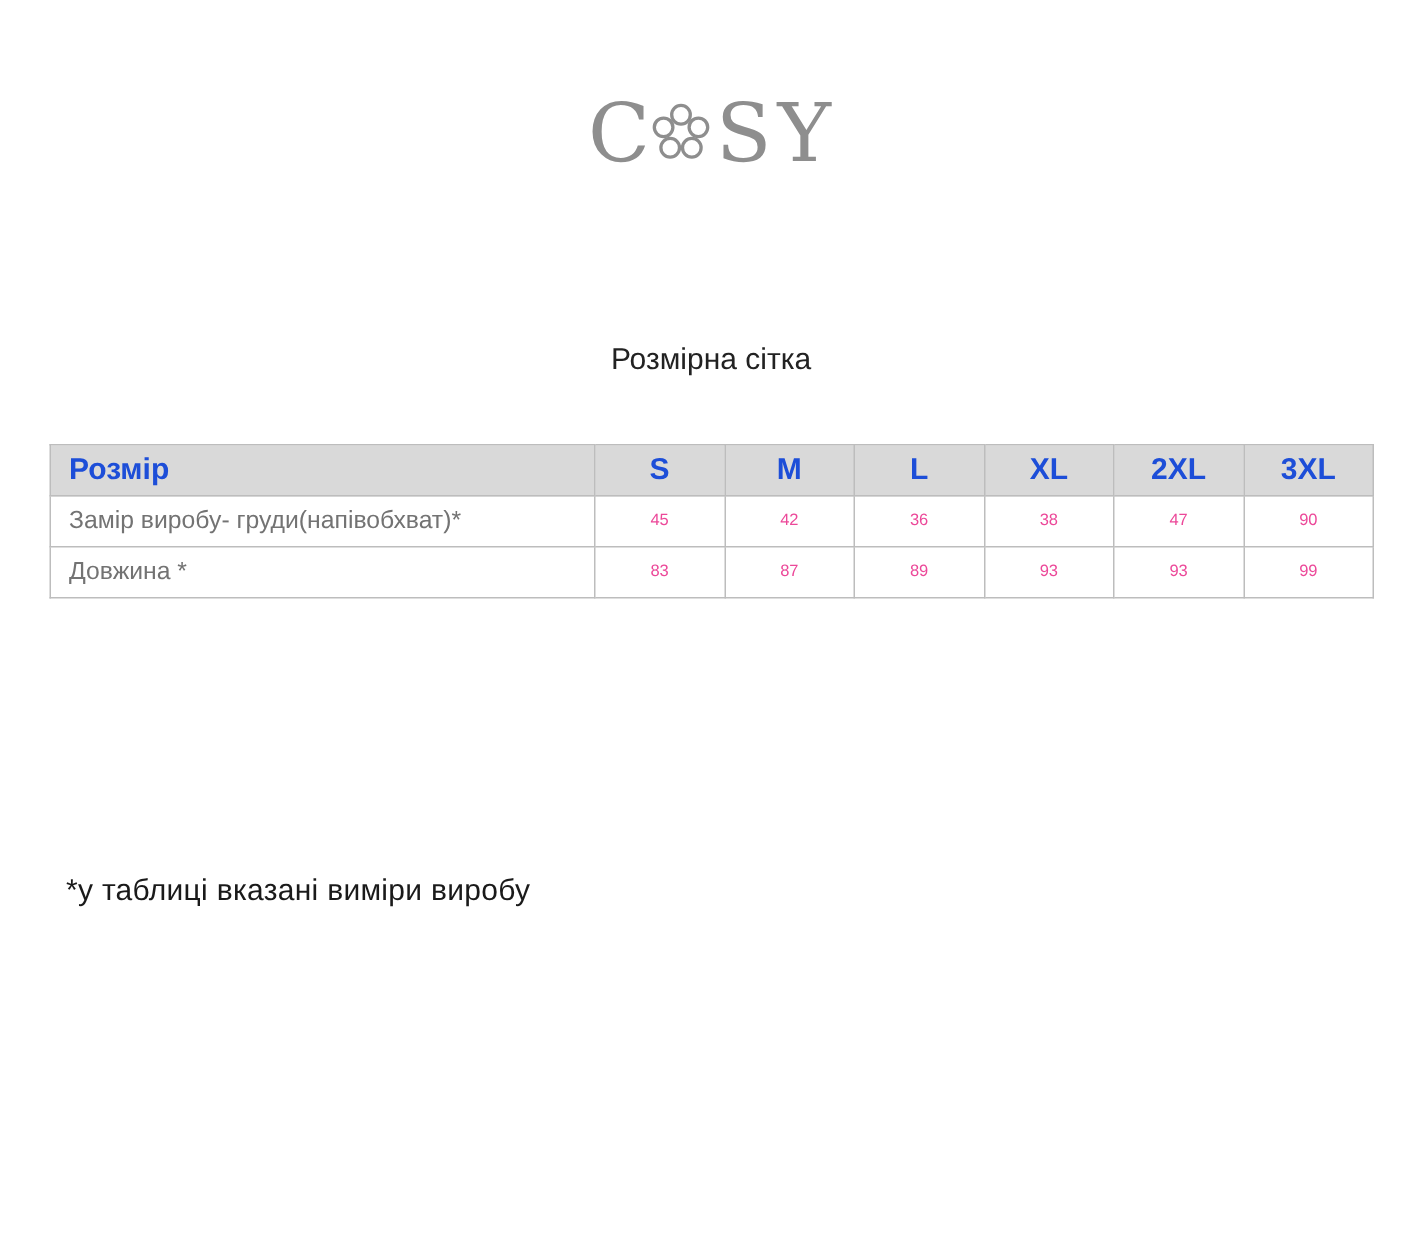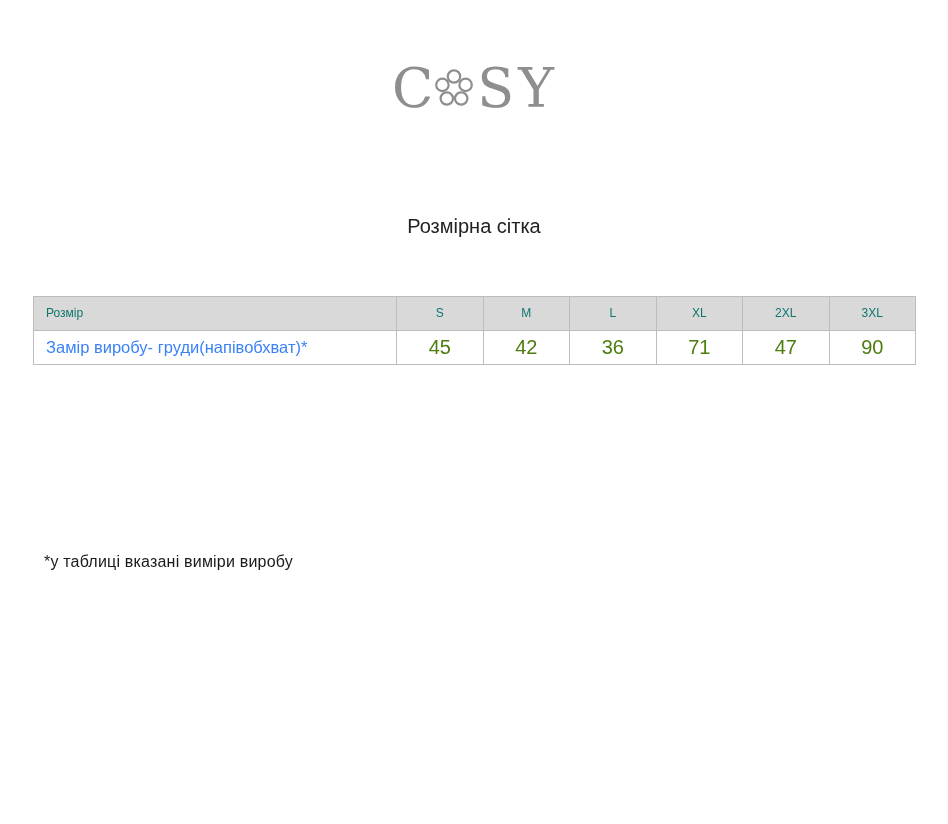--- a/index.html
+++ b/index.html
@@ -43,21 +43,21 @@
   .logo-flower {
     width: 46px;
     height: 46px;
     display: inline-block;
     margin: 0 -2px 0 -6px;
   }
 
   
   .doc-title {
     position: absolute;
-    top: 215px;
+    top: 229px;
     left: 0;
     width: 948px;
     text-align: center;
     font-size: 20px;
     color: #222;
     font-family: "Liberation Sans", sans-serif;
   }
 
   
   .table-wrap {
@@ -74,49 +74,49 @@
   }
   table.size-table th,
   table.size-table td {
     border: 1px solid #bdbdbd;
     padding: 0;
     height: 33px;
     line-height: 33px;
   }
   thead th {
     background: #d9d9d9;
-    font-weight: normal;
+    font-weight: bold;
     text-align: center;
-    color: #0f766e;
-    font-size: 12px;
+    color: #1d4ed8;
+    font-size: 20px;
   }
   thead th.row-head {
     text-align: left;
     padding-left: 12px;
   }
   tbody td.row-head {
     text-align: left;
     padding-left: 12px;
     font-size: 16.5px;
-    color: #3b82f6;
+    color: #737373;
   }
   tbody td.val {
     text-align: center;
-    font-size: 20px;
-    color: #4d7c0f;
+    font-size: 11px;
+    color: #ec4899;
   }
   col.c-label { width: 363px; }
   col.c-size  { width: 86.5px; }
 
   
   .footnote {
     position: absolute;
-    top: 553px;
+    top: 583px;
     left: 44px;
-    font-size: 16px;
+    font-size: 20px;
     color: #1a1a1a;
     letter-spacing: 0.2px;
   }
 </style>
 </head>
 <body>
 
 <div class="logo-wrap">
   <div class="logo">
     <span class="logo-letter">C</span>
@@ -159,21 +159,30 @@
         <th>2XL</th>
         <th>3XL</th>
       </tr>
     </thead>
     <tbody>
       <tr>
         <td class="row-head">Замір виробу- груди(напівобхват)*</td>
         <td class="val">45</td>
         <td class="val">42</td>
         <td class="val">36</td>
-        <td class="val">71</td>
+        <td class="val">38</td>
         <td class="val">47</td>
         <td class="val">90</td>
+      </tr>
+      <tr>
+        <td class="row-head">Довжина *</td>
+        <td class="val">83</td>
+        <td class="val">87</td>
+        <td class="val">89</td>
+        <td class="val">93</td>
+        <td class="val">93</td>
+        <td class="val">99</td>
       </tr>
     </tbody>
   </table>
 </div>
 
 <div class="footnote">*у таблиці вказані виміри виробу</div>
 
 </body></html>

